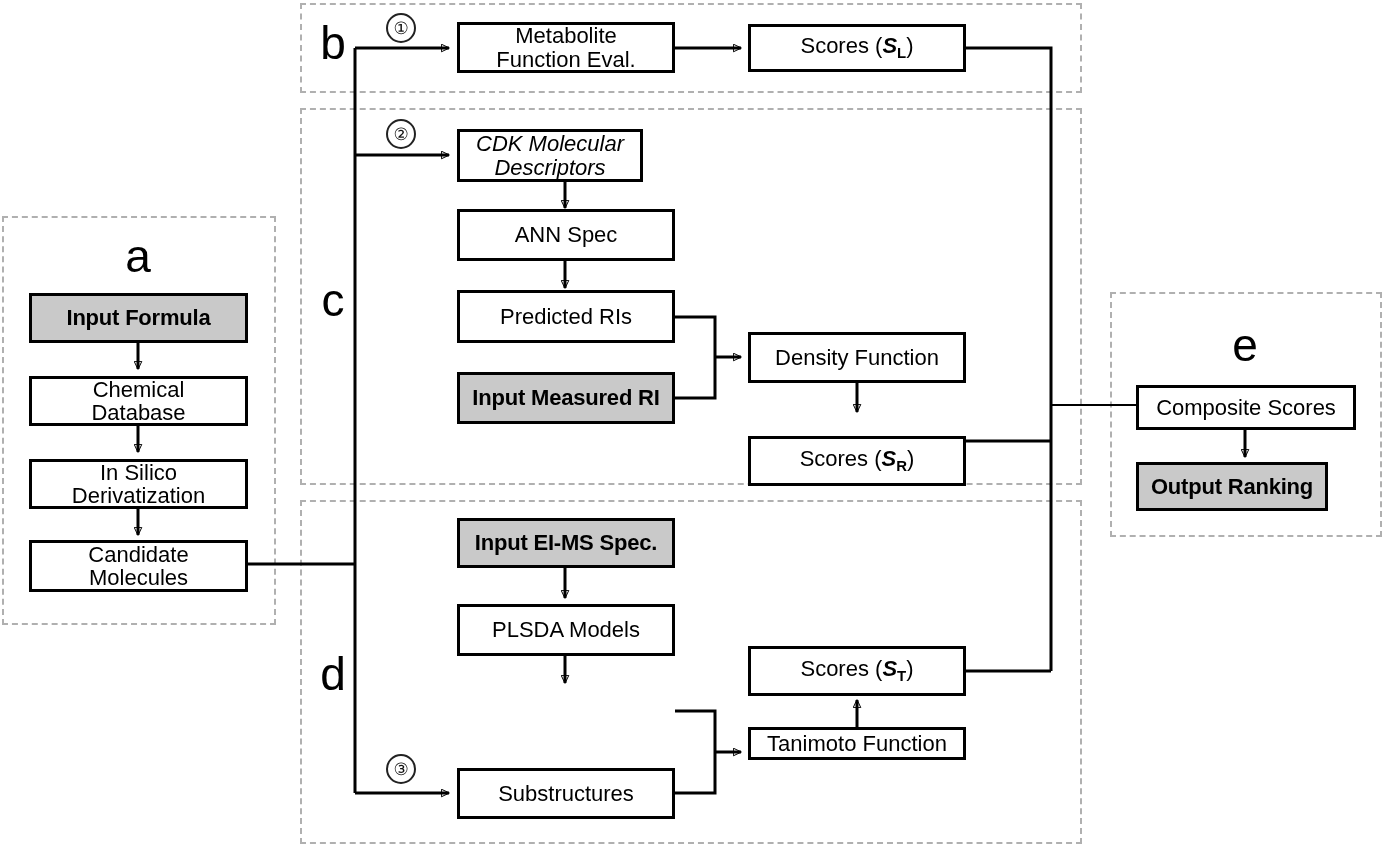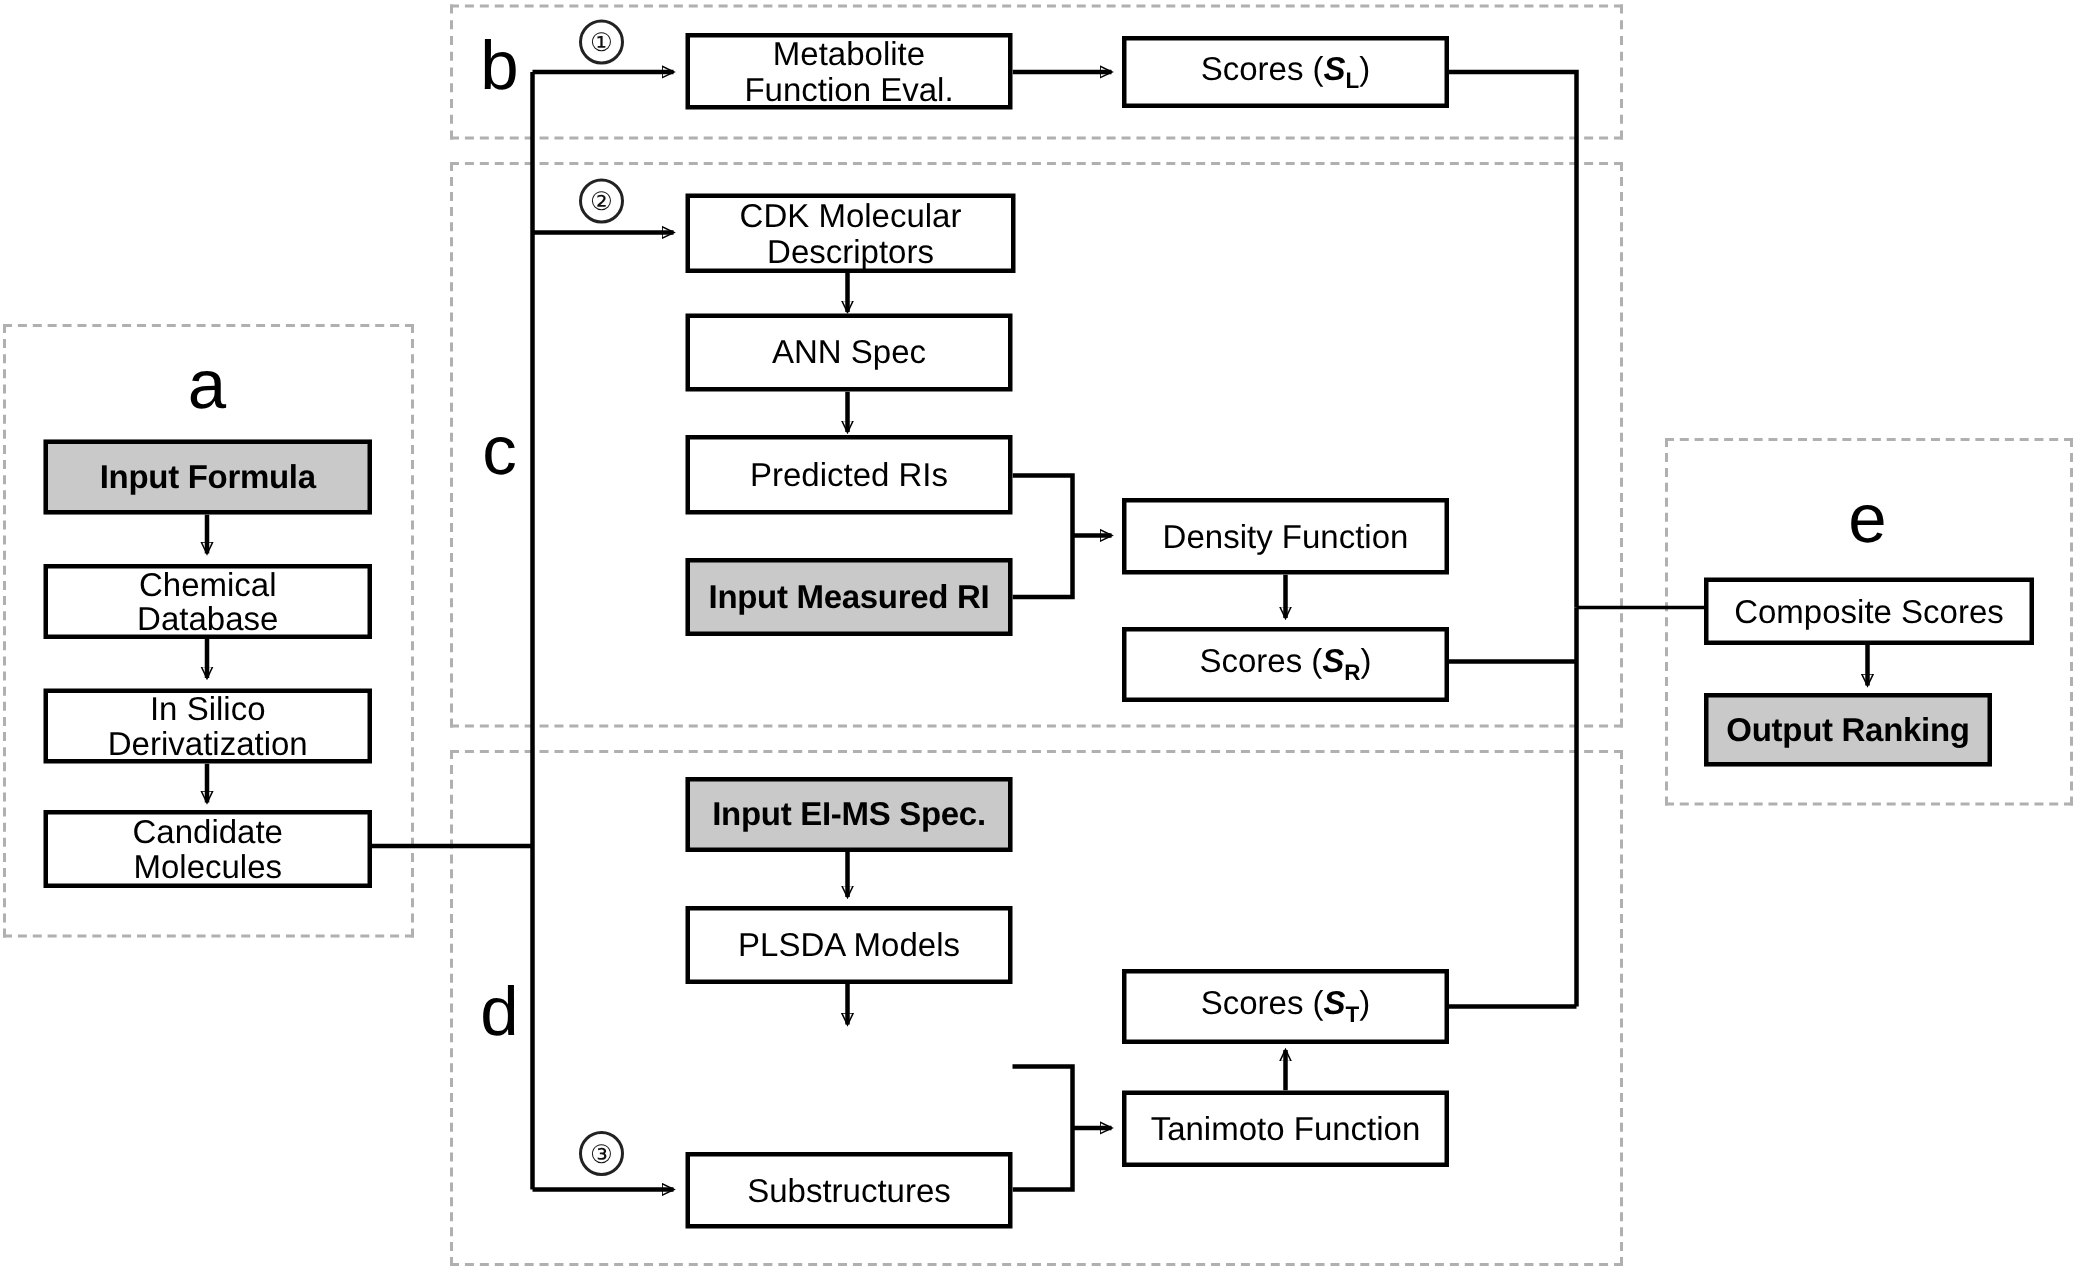--- a/index.html
+++ b/index.html
@@ -149,52 +149,52 @@
   <div class="node" style="left:457px;top:22px;width:218px;height:51px;">
     <span class="lbl">
       <span>Metabolite</span><br>
       <span>Function Eval.</span>
     </span>
   </div>
   <div class="node" style="left:748px;top:24px;width:218px;height:48px;">
     <span class="lbl"><span>Scores (</span><i>S</i><sub>L</sub><span>)</span></span>
   </div>
 
-  <div class="node" style="left:457px;top:129px;width:220px;height:53px;">
+  <div class="node" style="left:457px;top:129px;width:186px;height:53px;font-style:italic;">
     <span class="lbl">
       <span>CDK Molecular</span><br>
       <span>Descriptors</span>
     </span>
   </div>
   <div class="node" style="left:457px;top:209px;width:218px;height:52px;">
     <span class="lbl">ANN Spec</span>
   </div>
   <div class="node" style="left:457px;top:290px;width:218px;height:53px;">
     <span class="lbl">Predicted RIs</span>
   </div>
   <div class="node shaded" style="left:457px;top:372px;width:218px;height:52px;">
     <span class="lbl">Input Measured RI</span>
   </div>
   <div class="node" style="left:748px;top:332px;width:218px;height:51px;">
     <span class="lbl">Density Function</span>
   </div>
-  <div class="node" style="left:748px;top:418px;width:218px;height:50px;">
+  <div class="node" style="left:748px;top:436px;width:218px;height:50px;">
     <span class="lbl"><span>Scores (</span><i>S</i><sub>R</sub><span>)</span></span>
   </div>
 
   <div class="node shaded" style="left:457px;top:518px;width:218px;height:50px;">
     <span class="lbl">Input EI-MS Spec.</span>
   </div>
   <div class="node" style="left:457px;top:604px;width:218px;height:52px;">
     <span class="lbl">PLSDA Models</span>
   </div>
   <div class="node" style="left:457px;top:768px;width:218px;height:51px;">
     <span class="lbl">Substructures</span>
   </div>
-  <div class="node" style="left:748px;top:727px;width:218px;height:51px;">
+  <div class="node" style="left:748px;top:727px;width:218px;height:33px;">
     <span class="lbl">Tanimoto Function</span>
   </div>
   <div class="node" style="left:748px;top:646px;width:218px;height:50px;">
     <span class="lbl"><span>Scores (</span><i>S</i><sub>T</sub><span>)</span></span>
   </div>
 
   <div class="node" style="left:1136px;top:385px;width:220px;height:45px;">
     <span class="lbl">Composite Scores</span>
   </div>
   <div class="node shaded" style="left:1136px;top:462px;width:192px;height:49px;">

